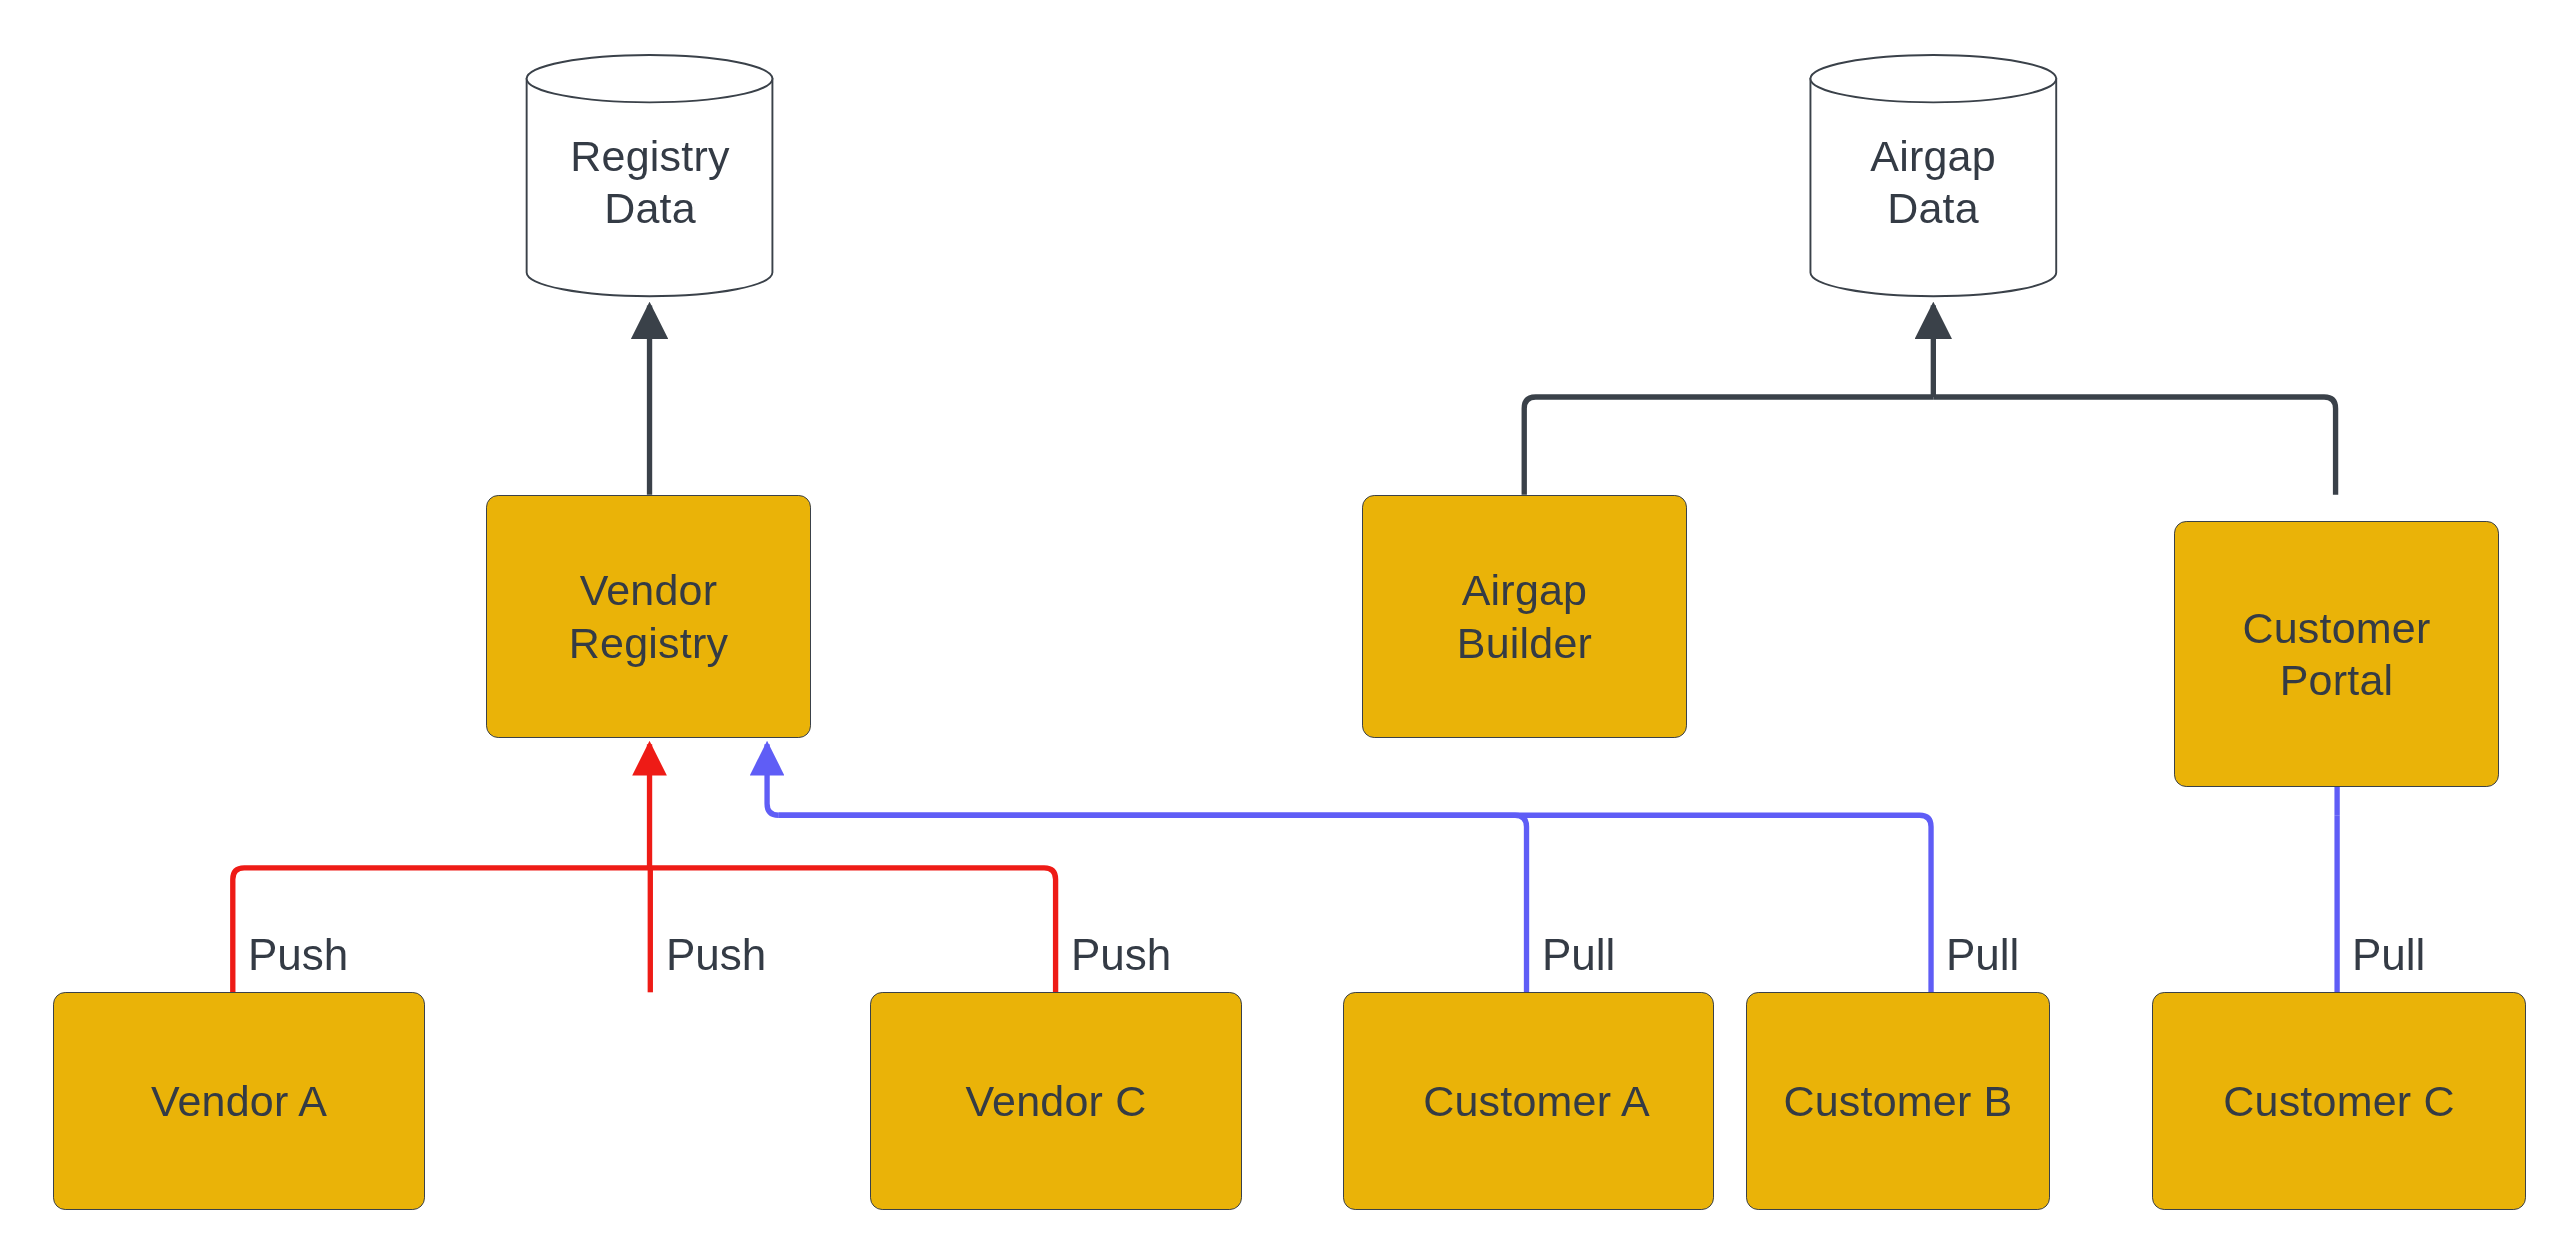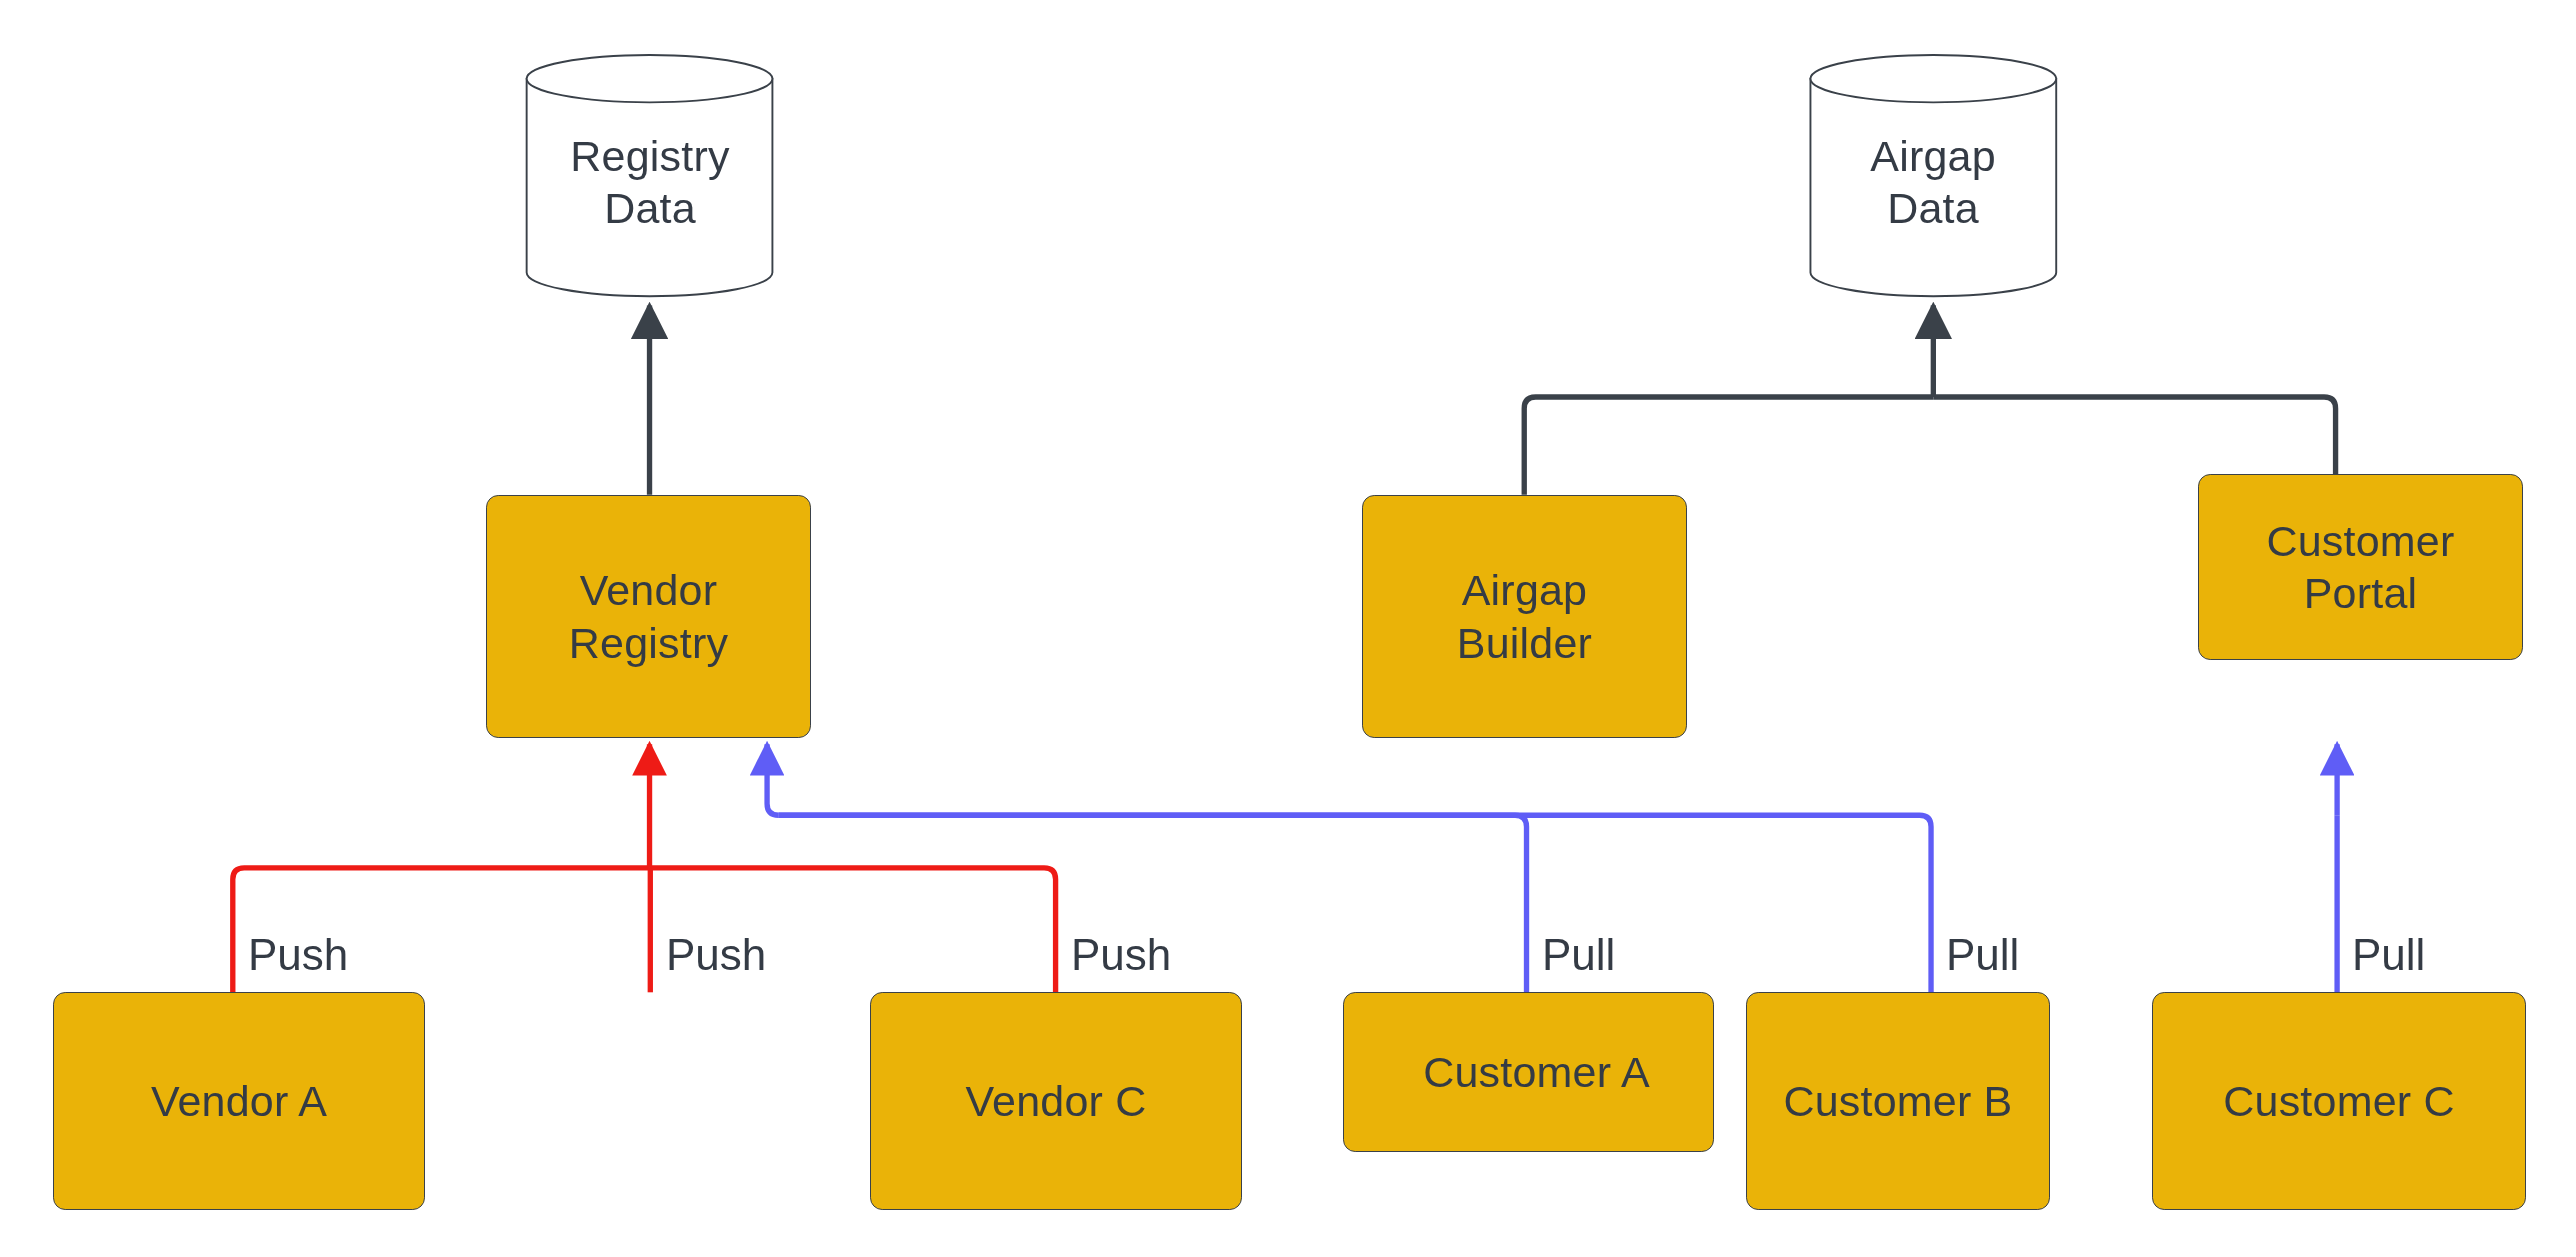--- a/index.html
+++ b/index.html
@@ -126,37 +126,37 @@
     </div>
   </div>
 
   <div class="node boxnode" style="left:1362px; top:495px; width:325px; height:243px;">
     <div>
       <div>Airgap</div>
       <div>Builder</div>
     </div>
   </div>
 
-  <div class="node boxnode" style="left:2174px; top:474px; width:325px; height:186px;margin-left:24px;">
+  <div class="node boxnode" style="left:2174px; top:521px; width:325px; height:266px;">
     <div>
       <div>Customer</div>
       <div>Portal</div>
     </div>
   </div>
 
   <div class="node boxnode" style="left:53px; top:992px; width:372px; height:218px;">
     <span>Vendor A</span>
   </div>
 
 
   <div class="node boxnode" style="left:870px; top:992px; width:372px; height:218px;align-items:center;">
     <span>Vendor C</span>
   </div>
 
-  <div class="node boxnode" style="left:1343px; top:992px; width:371px; height:160px;padding-left:16px;">
+  <div class="node boxnode" style="left:1343px; top:992px; width:371px; height:218px;padding-left:16px;">
     <span>Customer A</span>
   </div>
 
   <div class="node boxnode" style="left:1746px; top:992px; width:304px; height:218px;">
     <span>Customer B</span>
   </div>
 
   <div class="node boxnode" style="left:2152px; top:992px; width:374px; height:218px;">
     <span>Customer C</span>
   </div>

